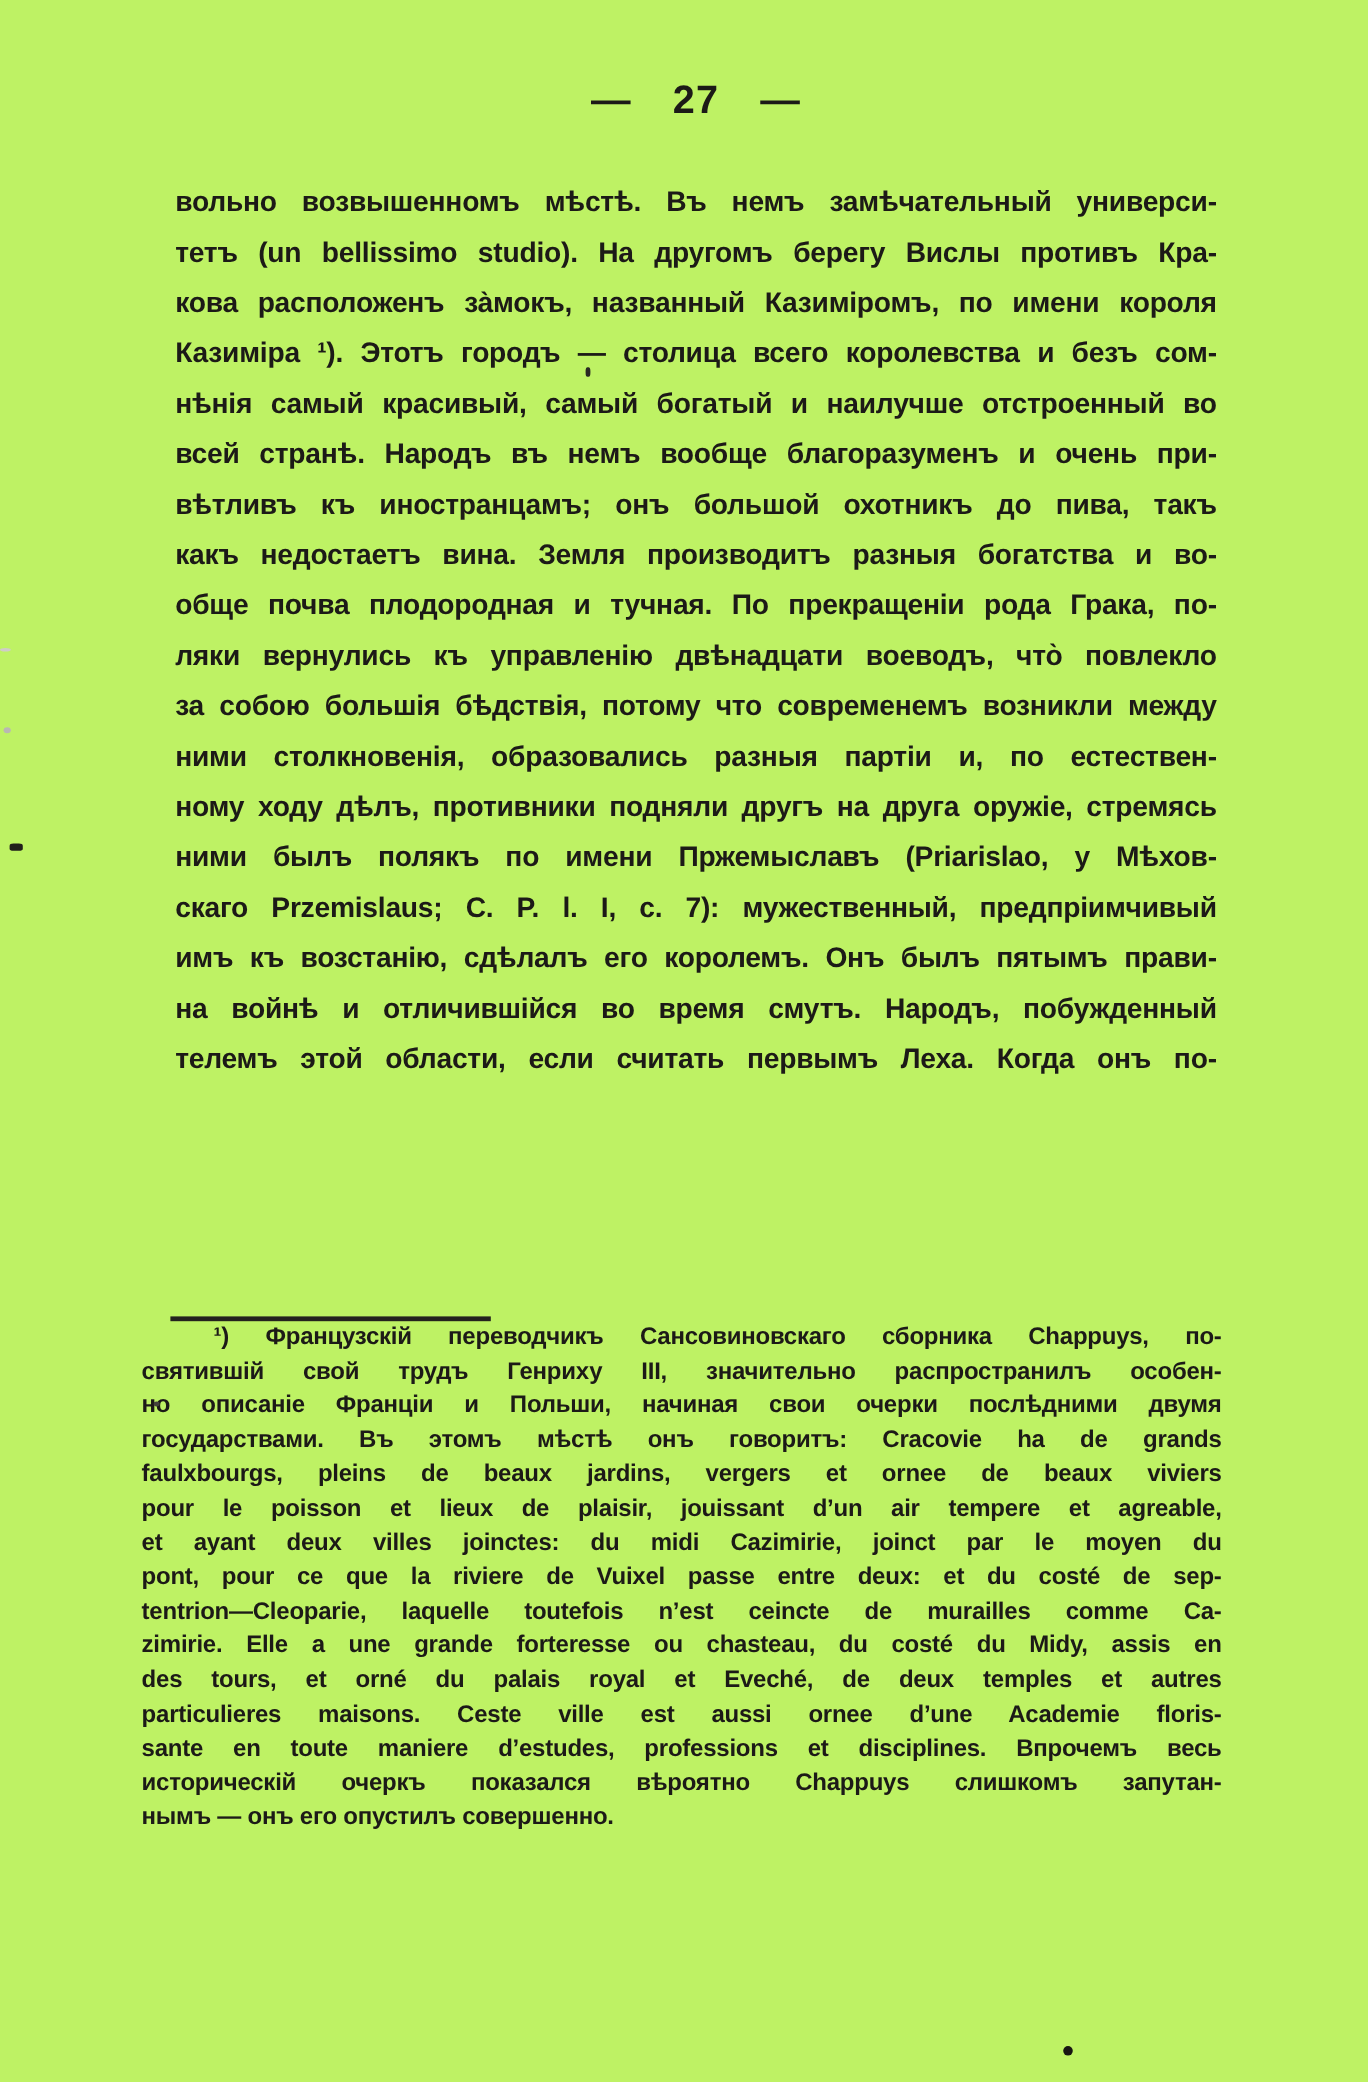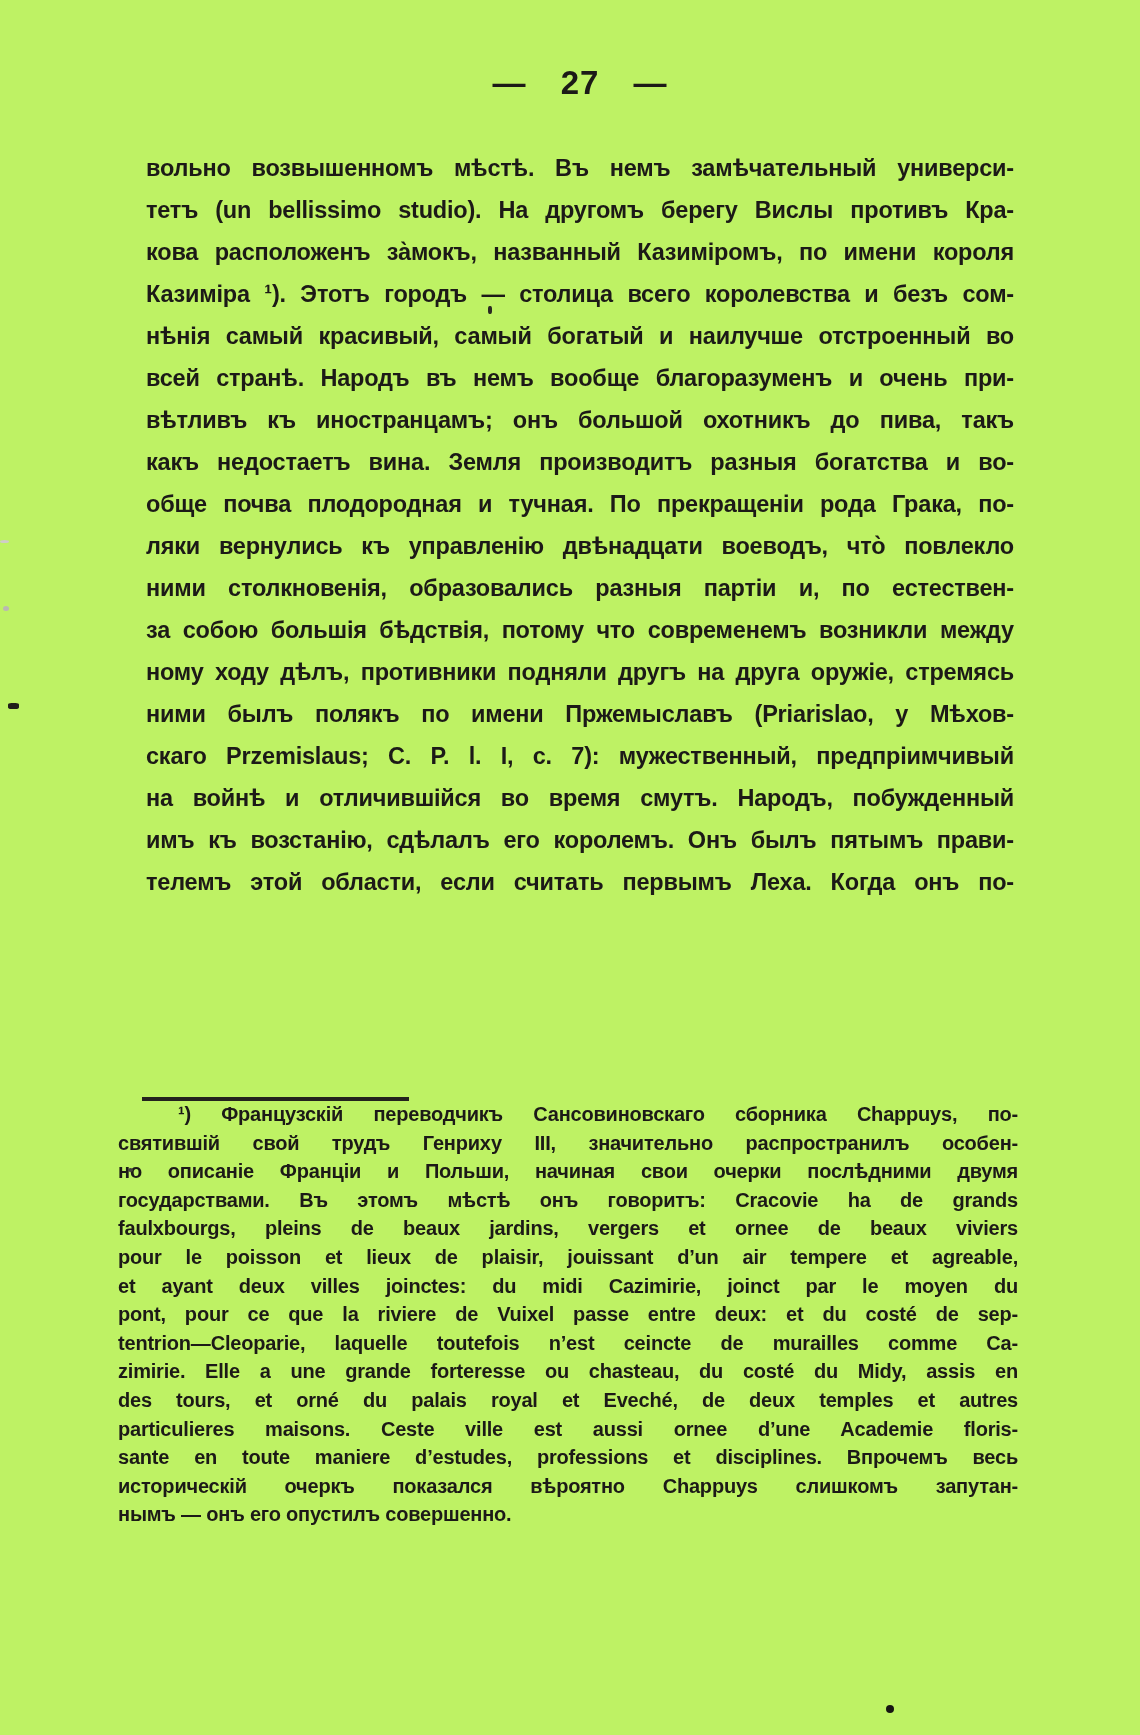--- a/index.html
+++ b/index.html
@@ -62,27 +62,27 @@
     <div class="bline">вольно возвышенномъ мѣстѣ. Въ немъ замѣчательный универси-</div>
     <div class="bline">тетъ (un bellissimo studio). На другомъ берегу Вислы противъ Кра-</div>
     <div class="bline">кова расположенъ за̀мокъ, названный Казиміромъ, по имени короля</div>
     <div class="bline">Казиміра ¹). Этотъ городъ — столица всего королевства и безъ сом-</div>
     <div class="bline">нѣнія самый красивый, самый богатый и наилучше отстроенный во</div>
     <div class="bline">всей странѣ. Народъ въ немъ вообще благоразуменъ и очень при-</div>
     <div class="bline">вѣтливъ къ иностранцамъ; онъ большой охотникъ до пива, такъ</div>
     <div class="bline">какъ недостаетъ вина. Земля производитъ разныя богатства и во-</div>
     <div class="bline">обще почва плодородная и тучная. По прекращеніи рода Грака, по-</div>
     <div class="bline">ляки вернулись къ управленію двѣнадцати воеводъ, что̀ повлекло</div>
+    <div class="bline">за собою большія бѣдствія, потому что современемъ возникли между</div>
     <div class="bline">ними столкновенія, образовались разныя партіи и, по естествен-</div>
-    <div class="bline">за собою большія бѣдствія, потому что современемъ возникли между</div>
     <div class="bline">ному ходу дѣлъ, противники подняли другъ на друга оружіе, стремясь</div>
     <div class="bline">ними былъ полякъ по имени Пржемыславъ (Priarislao, у Мѣхов-</div>
     <div class="bline">скаго Przemislaus; C. P. l. I, c. 7): мужественный, предпріимчивый</div>
+    <div class="bline">имъ къ возстанію, сдѣлалъ его королемъ. Онъ былъ пятымъ прави-</div>
     <div class="bline">на войнѣ и отличившійся во время смутъ. Народъ, побужденный</div>
-    <div class="bline">имъ къ возстанію, сдѣлалъ его королемъ. Онъ былъ пятымъ прави-</div>
     <div class="bline">телемъ этой области, если считать первымъ Леха. Когда онъ по-</div>
 
   </div>
 
   <div class="rule"></div>
 
   <div class="footnote-block">
     <div class="fline first">¹) Французскій переводчикъ Сансовиновскаго сборника Chappuys, по-</div>
     <div class="fline">святившій свой трудъ Генриху III, значительно распространилъ особен-</div>
     <div class="fline">но описаніе Франціи и Польши, начиная свои очерки послѣдними двумя</div>

